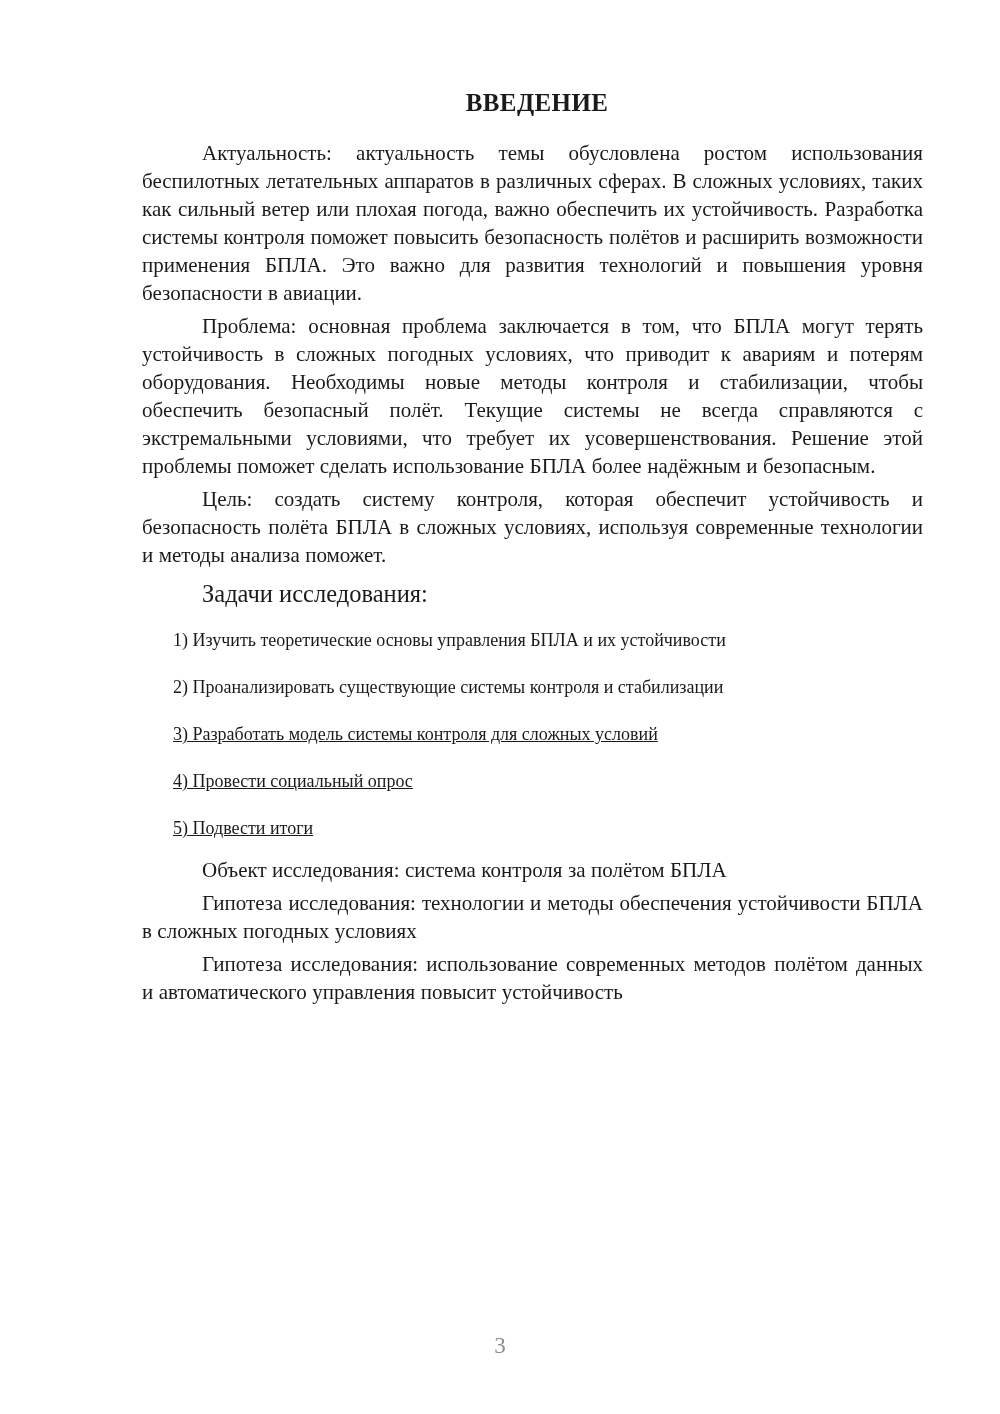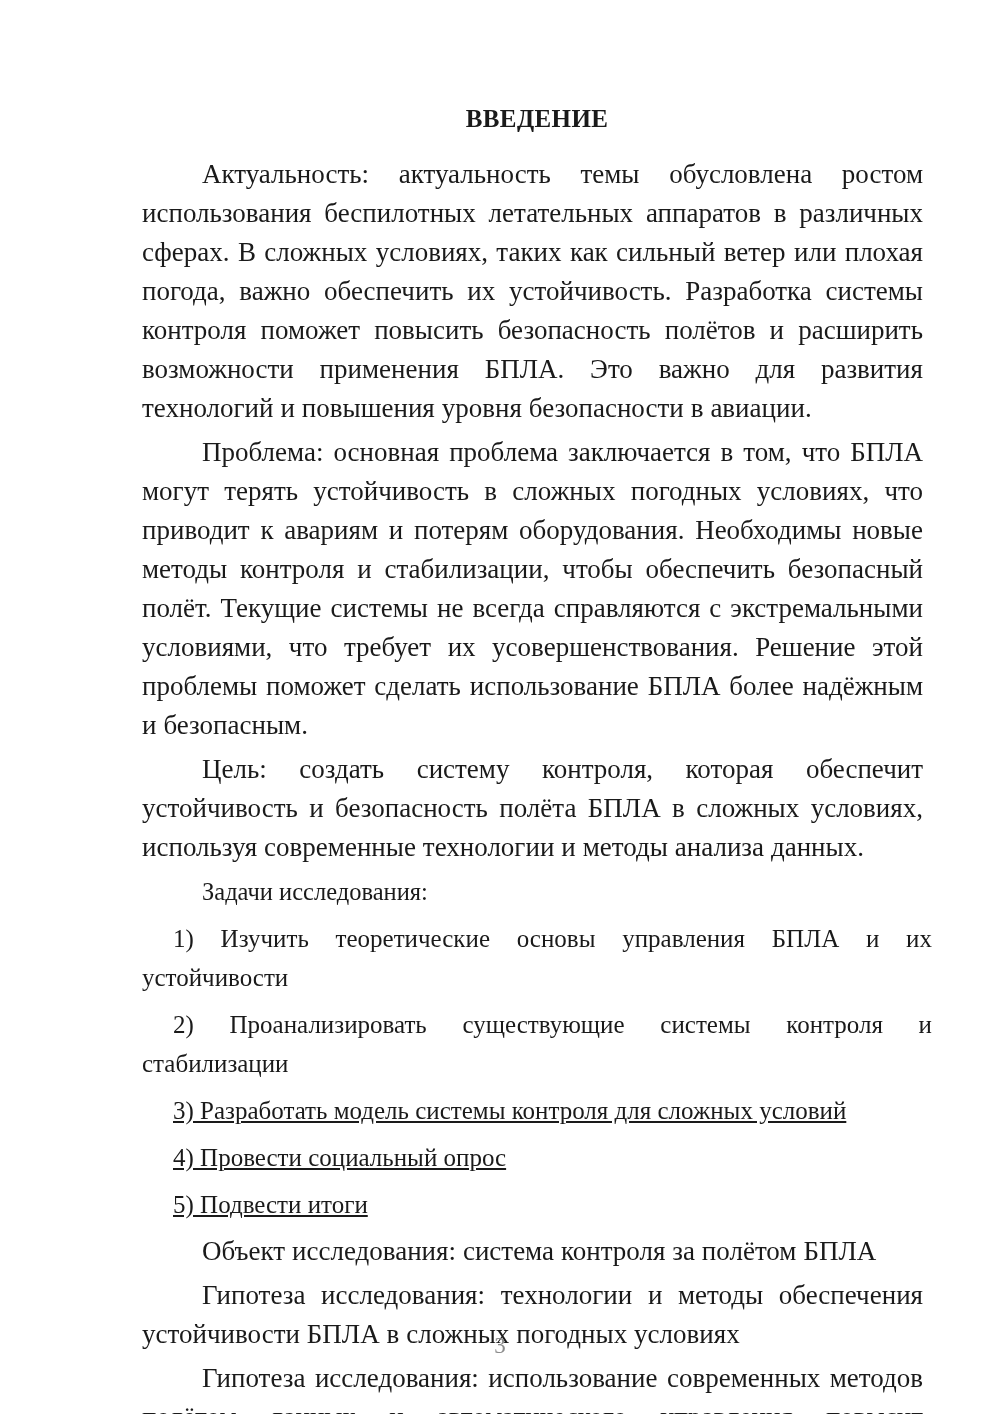--- a/index.html
+++ b/index.html
@@ -30,37 +30,37 @@
     left: 142px;
     top: 88px;
     width: 790px;
   }
   .doc-title {
     font-size: 25px;
     font-weight: bold;
     text-align: center;
     letter-spacing: 0.4px;
     line-height: 30px;
-    margin: 16px 0 21px 0;
+    margin: 0 0 21px 0;
   }
   .para {
-    font-size: 27px;
-    line-height: 39px;
+    font-size: 21px;
+    line-height: 28px;
     text-align: justify;
     text-align-last: left;
     text-indent: 60px;
     margin: 0 9px 5px 0;
     word-spacing: 0.2px;
   }
   .para.nojustify {
     text-align: left;
     text-indent: 60px;
   }
   .list-item {
-    font-size: 25px;
+    font-size: 18px;
     line-height: 39px;
     text-align: justify;
     text-align-last: left;
     text-indent: 31px;
     margin: 0 0 8px 0;
   }
   .list-item.short {
     text-align: left;
     text-decoration: underline;
   }
@@ -88,21 +88,21 @@
 <div class="page">
 
   <div class="content">
 
     <h1 class="doc-title">ВВЕДЕНИЕ</h1>
 
     <p class="para">Актуальность: актуальность темы обусловлена ростом использования беспилотных летательных аппаратов в различных сферах. В сложных условиях, таких как сильный ветер или плохая погода, важно обеспечить их устойчивость. Разработка системы контроля поможет повысить безопасность полётов и расширить возможности применения БПЛА. Это важно для развития технологий и повышения уровня безопасности в авиации.</p>
 
     <p class="para">Проблема: основная проблема заключается в том, что БПЛА могут терять устойчивость в сложных погодных условиях, что приводит к авариям и потерям оборудования. Необходимы новые методы контроля и стабилизации, чтобы обеспечить безопасный полёт. Текущие системы не всегда справляются с экстремальными условиями, что требует их усовершенствования. Решение этой проблемы поможет сделать использование БПЛА более надёжным и безопасным.</p>
 
-    <p class="para">Цель: создать систему контроля, которая обеспечит устойчивость и безопасность полёта БПЛА в сложных условиях, используя современные технологии и методы анализа данных.</p>
+    <p class="para">Цель: создать систему контроля, которая обеспечит устойчивость и безопасность полёта БПЛА в сложных условиях, используя современные технологии и методы анализа поможет.</p>
 
     <p class="tasks-label">Задачи исследования:</p>
 
     <p class="list-item">1) Изучить теоретические основы управления БПЛА и их устойчивости</p>
 
     <p class="list-item">2) Проанализировать существующие системы контроля и стабилизации</p>
 
     <p class="list-item short">3) Разработать модель системы контроля для сложных условий</p>
 
     <p class="list-item short">4) Провести социальный опрос</p>

